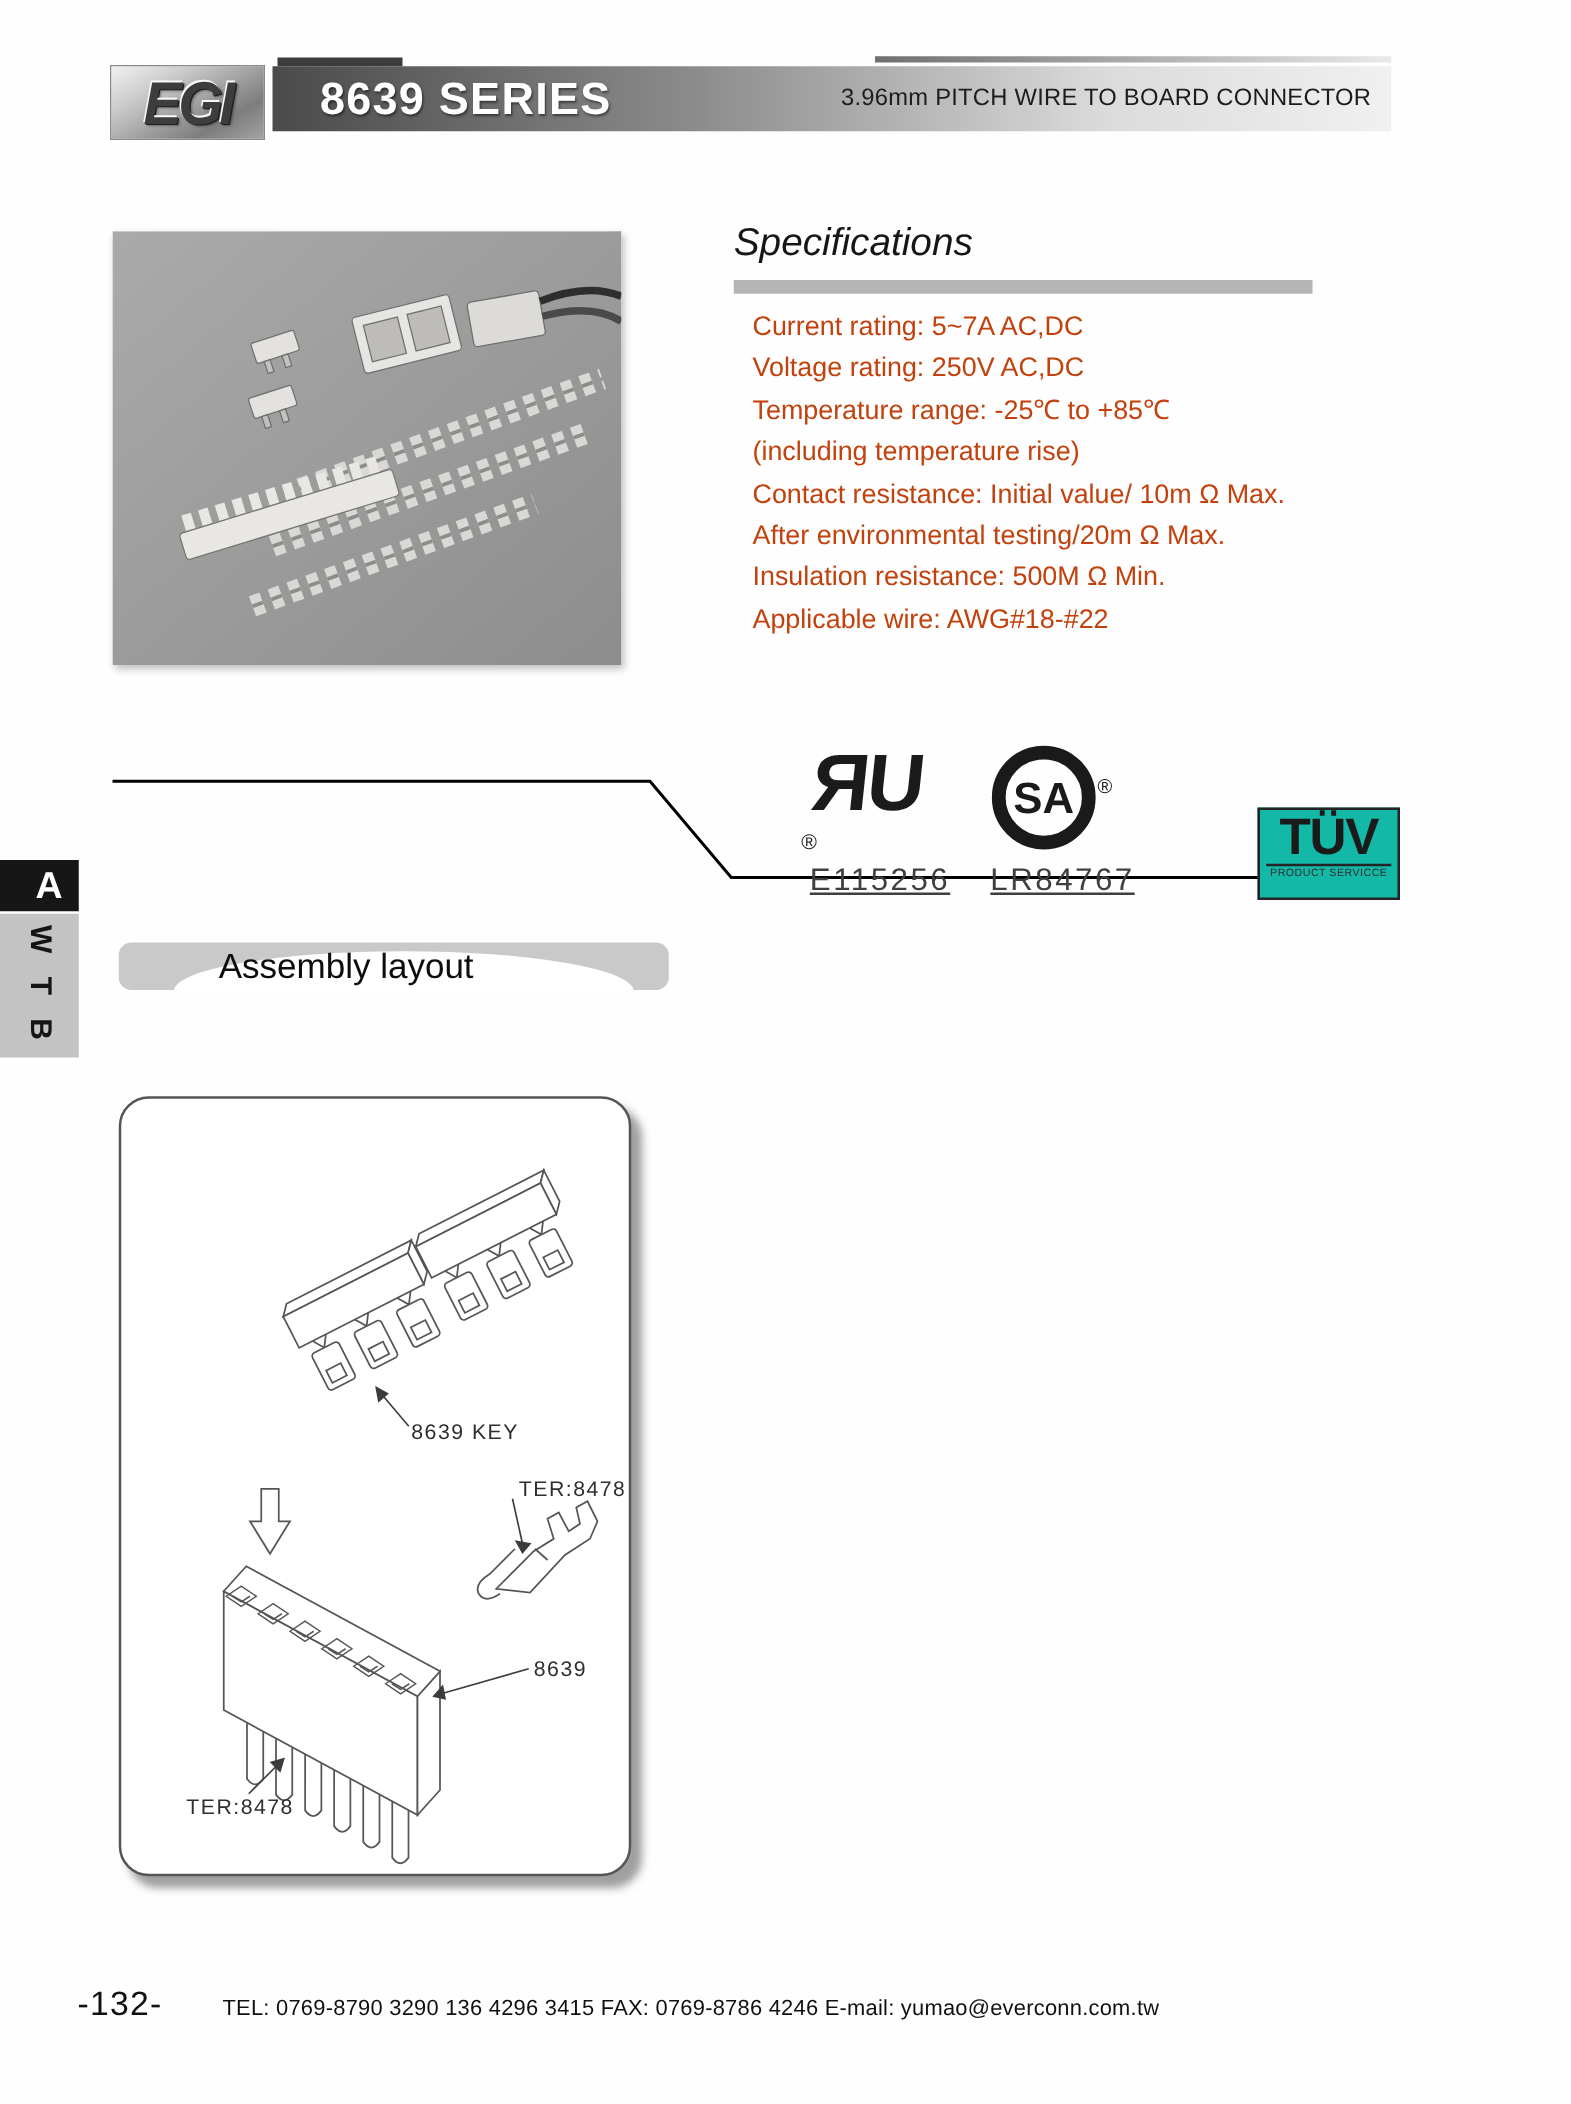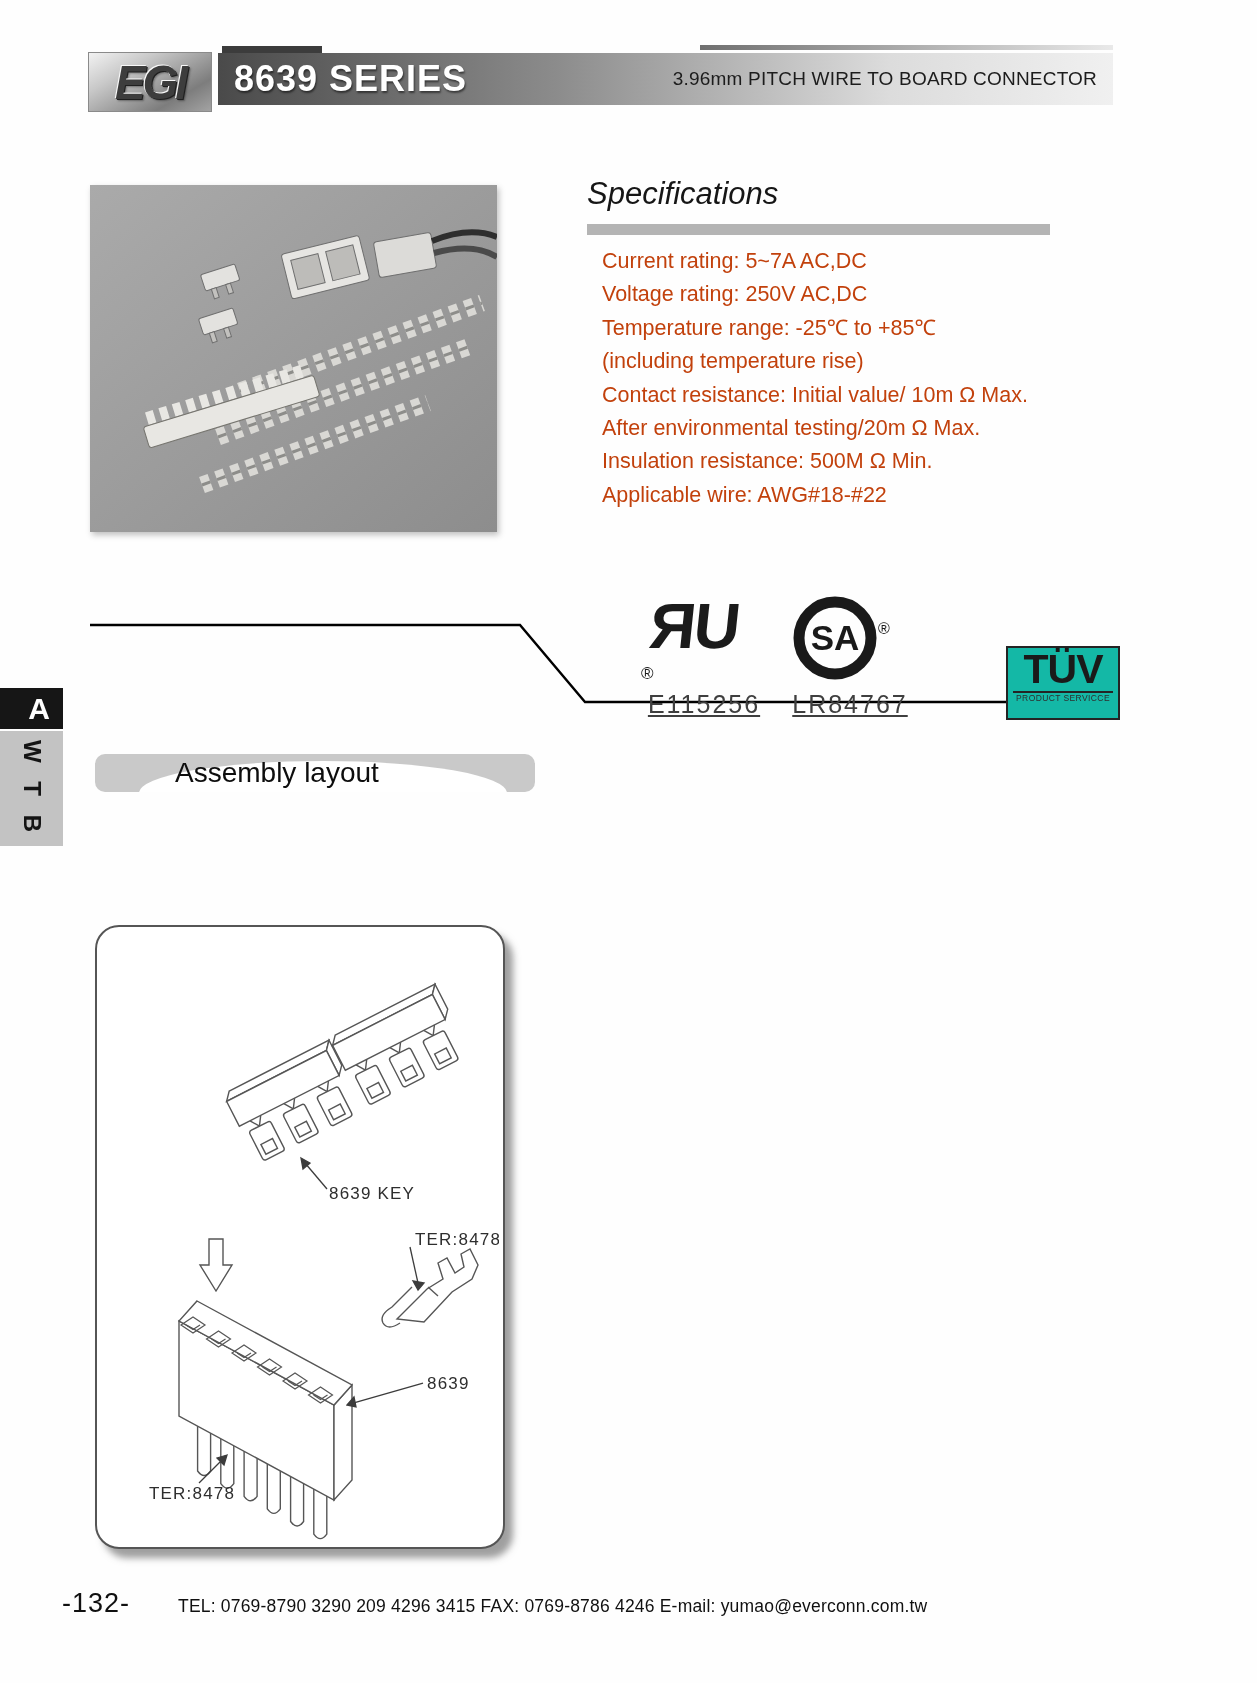--- a/index.html
+++ b/index.html
@@ -16,21 +16,21 @@
     background:linear-gradient(150deg,#f2f2f2 0%,#c9c9c9 30%,#7d7d7d 75%,#a3a3a3 100%);
     border:1px solid #8a8a8a; display:flex; align-items:center; justify-content:center;}
   .logo-text{font-size:46px; font-weight:900; font-style:italic; letter-spacing:-3px;
     color:#3d3d3d; transform:scaleY(1.05);
     text-shadow:-1px -1px 0 #f8f8f8, 1px 1px 0 #1f1f1f, 2px 2px 2px rgba(0,0,0,.35);}
   .header-notch{left:222px; top:46px; width:100px; height:7px; background:#3c3c3c;}
   .header-bar{left:218px; top:53px; width:895px; height:52px;
     background:linear-gradient(to right,#4a4a4a 0%,#8c8c8c 38%,#dcdcdc 75%,#f0f0f0 100%);
     display:flex; align-items:center; justify-content:space-between; padding:0 16px; box-sizing:border-box;}
   .series-title{color:#ffffff; font-size:36px; font-weight:bold; letter-spacing:1px;
-    text-shadow:1px 2px 2px rgba(0,0,0,.5);}
+    text-shadow:1px 2px 2px rgba(0,0,0,.5);margin-left:22px;}
   .header-subtitle{color:#1c1c1c; font-size:19px; letter-spacing:.2px;}
 
   
   .photo{left:90px; top:185px; width:407px; height:347px;
     box-shadow:inset -5px -6px 10px rgba(0,0,0,.28), inset 4px 4px 8px rgba(255,255,255,.22),
     2px 3px 6px rgba(0,0,0,.25);}
   .photo svg{display:block;}
 
   
   .spec-title{left:587px; top:176px; font-size:31px; font-style:italic; color:#161616;}
@@ -64,21 +64,21 @@
   
   .banner{left:95px; top:754px; width:440px; height:38px; background:#c9c9c9;
     border-radius:10px; overflow:hidden;}
   .banner-ellipse{position:absolute; left:44px; top:7px; width:368px; height:64px;
     background:#ffffff; border-radius:50%;}
   .banner-label{position:absolute; left:80px; top:3px; font-size:28px; color:#0d0d0d;}
 
   
   .diagram-card{left:95px; top:877px; width:406px; height:620px; background:#ffffff;
     border:2px solid #555; border-radius:24px;
-    box-shadow:8px 9px 7px rgba(80,80,80,.55);margin-top:48px;}
+    box-shadow:8px 9px 7px rgba(80,80,80,.55);}
   .diagram-card svg{display:block; border-radius:22px;}
   .diagram-card text{font-family:"Liberation Sans",sans-serif; font-size:17px;
     letter-spacing:1.2px; fill:#2e2e2e;}
 
   
   .page-num{left:62px; top:1588px; font-size:27px; color:#101010; letter-spacing:1px;}
   .footer-contact{left:178px; top:1596px; font-size:17.5px; color:#101010; letter-spacing:.2px;
     white-space:nowrap;}
 </style>
 </head>
@@ -261,15 +261,15 @@
       </g>
 
       <text x="232" y="272">8639 KEY</text>
       <text x="318" y="318">TER:8478</text>
       <text x="330" y="462">8639</text>
       <text x="52" y="572">TER:8478</text>
     </svg>
   </div>
 
   <div class="abs page-num">-132-</div>
-  <div class="abs footer-contact">TEL: 0769-8790 3290  209 4296 3415  FAX: 0769-8786 4246  E-mail: yumao@everconn.com.tw</div>
+  <div class="abs footer-contact">TEL: 0769-8790 3290  136 4296 3415  FAX: 0769-8786 4246  E-mail: yumao@everconn.com.tw</div>
 
 </div>
 
 </body></html>

